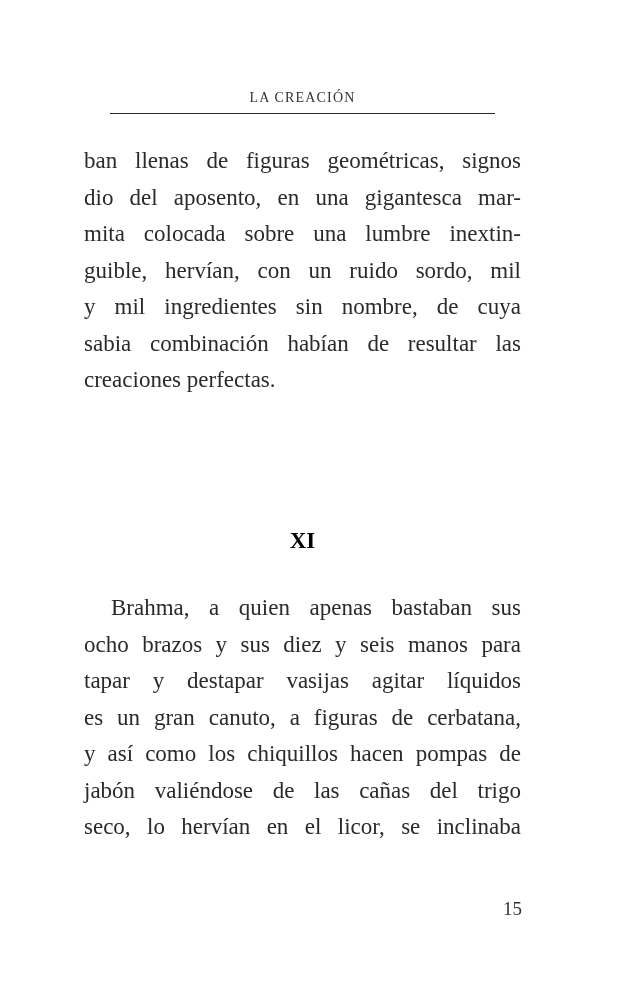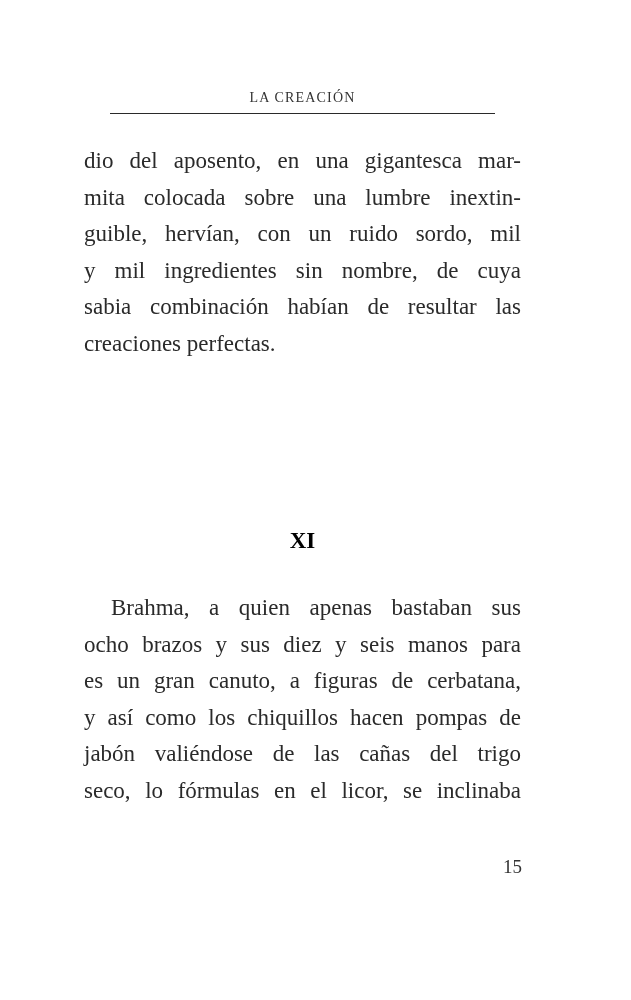--- a/index.html
+++ b/index.html
@@ -61,47 +61,49 @@
       top: 528px;
       left: 0;
       width: 605px;
       text-align: center;
       font-size: 23px;
       font-weight: bold;
       color: #000000;
     }
     .page-number {
       position: absolute;
-      top: 856px;
+      top: 898px;
       left: 470px;
       width: 52px;
       text-align: right;
       font-size: 19px;
       color: #333;
     }
   </style>
 </head>
 <body>
 
 <div class="running-head">LA CREACIÓN</div>
 <div class="head-rule"></div>
 
 <div class="text-block block-1">
+  <span class="line">ban llenas de figuras geométricas, signos</span>
   <span class="line">dio del aposento, en una gigantesca mar-</span>
   <span class="line">mita colocada sobre una lumbre inextin-</span>
   <span class="line">guible, hervían, con un ruido sordo, mil</span>
   <span class="line">y mil ingredientes sin nombre, de cuya</span>
   <span class="line">sabia combinación habían de resultar las</span>
   <span class="line last">creaciones perfectas.</span>
 </div>
 
 <div class="section-heading">XI</div>
 
 <div class="text-block block-2">
   <span class="line indent">Brahma, a quien apenas bastaban sus</span>
   <span class="line">ocho brazos y sus diez y seis manos para</span>
+  <span class="line">tapar y destapar vasijas agitar líquidos</span>
   <span class="line">es un gran canuto, a figuras de cerbatana,</span>
   <span class="line">y así como los chiquillos hacen pompas de</span>
   <span class="line">jabón valiéndose de las cañas del trigo</span>
-  <span class="line">seco, lo fórmulas en el licor, se inclinaba</span>
+  <span class="line">seco, lo hervían en el licor, se inclinaba</span>
 </div>
 
 <div class="page-number">15</div>
 
 </body></html>

